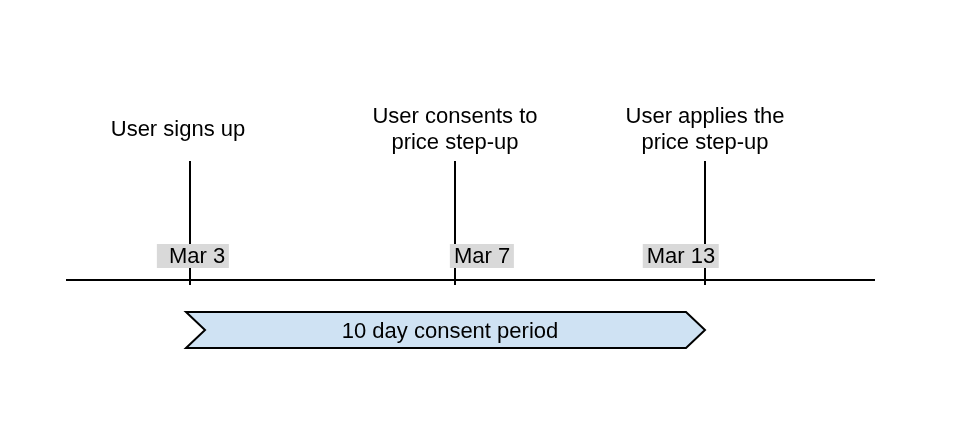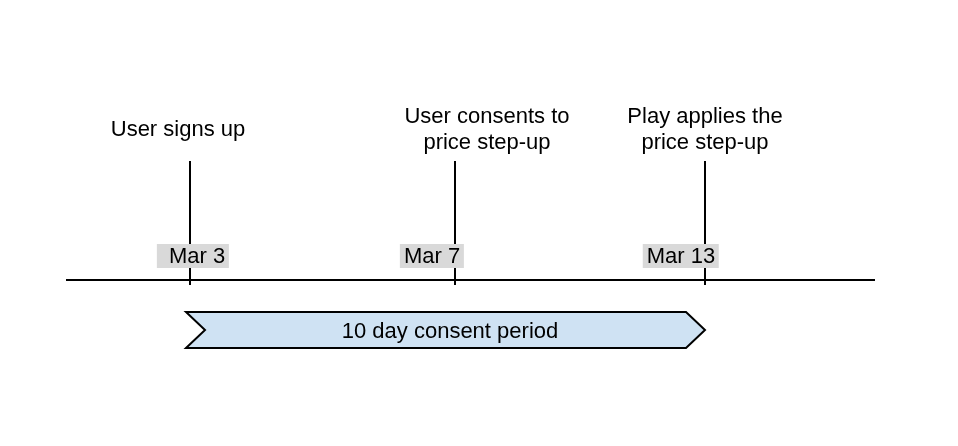--- a/index.html
+++ b/index.html
@@ -19,21 +19,21 @@
   .event-label {
     position: absolute;
     transform: translateX(-50%);
     text-align: center;
     font-size: 22px;
     line-height: 26px;
     white-space: nowrap;
   }
   .event-label span { display: block; }
   .event-label.e1 { left: 178px; top: 116px; }
-  .event-label.e2 { left: 455px; top: 103px; margin-left: 32px; }
+  .event-label.e2 { left: 455px; top: 103px; }
   .event-label.e3 { left: 705px; top: 103px; }
 
   .event-tick {
     position: absolute;
     top: 161px;
     width: 2px;
     height: 124px;
     background: var(--line, #000000);
   }
   .event-tick.t1 { left: 189px; }
@@ -44,21 +44,21 @@
     position: absolute;
     top: 244px;
     transform: translateX(-50%);
     background: var(--date-chip-bg, #d9d9d9);
     font-size: 22px;
     line-height: 24px;
     padding: 0 4px;
     white-space: nowrap;
   }
   .date-chip.d1 { left: 193px; padding-left: 12px; }
-  .date-chip.d2 { left: 432px; }
+  .date-chip.d2 { left: 482px; }
   .date-chip.d3 { left: 681px; }
 
   .axis-line {
     position: absolute;
     left: 66px;
     top: 279px;
     width: 809px;
     height: 2px;
     background: var(--line, #000000);
   }
@@ -92,21 +92,21 @@
   <div class="date-chip d1">Mar 3</div>
 
   <div class="event-label e2">
     <span>User consents to</span>
     <span>price step-up</span>
   </div>
   <div class="event-tick t2"></div>
   <div class="date-chip d2">Mar 7</div>
 
   <div class="event-label e3">
-    <span>Play applies the</span>
+    <span>User applies the</span>
     <span>price step-up</span>
   </div>
   <div class="event-tick t3"></div>
   <div class="date-chip d3">Mar 13</div>
 
   <div class="axis-line"></div>
 
   <svg class="period-banner" width="526" height="42" viewBox="0 0 526 42">
     <polygon points="3,3 503,3 522,21 503,39 3,39 22,21"></polygon>
     <text x="267" y="21" text-anchor="middle" dominant-baseline="central">10 day consent period</text>

